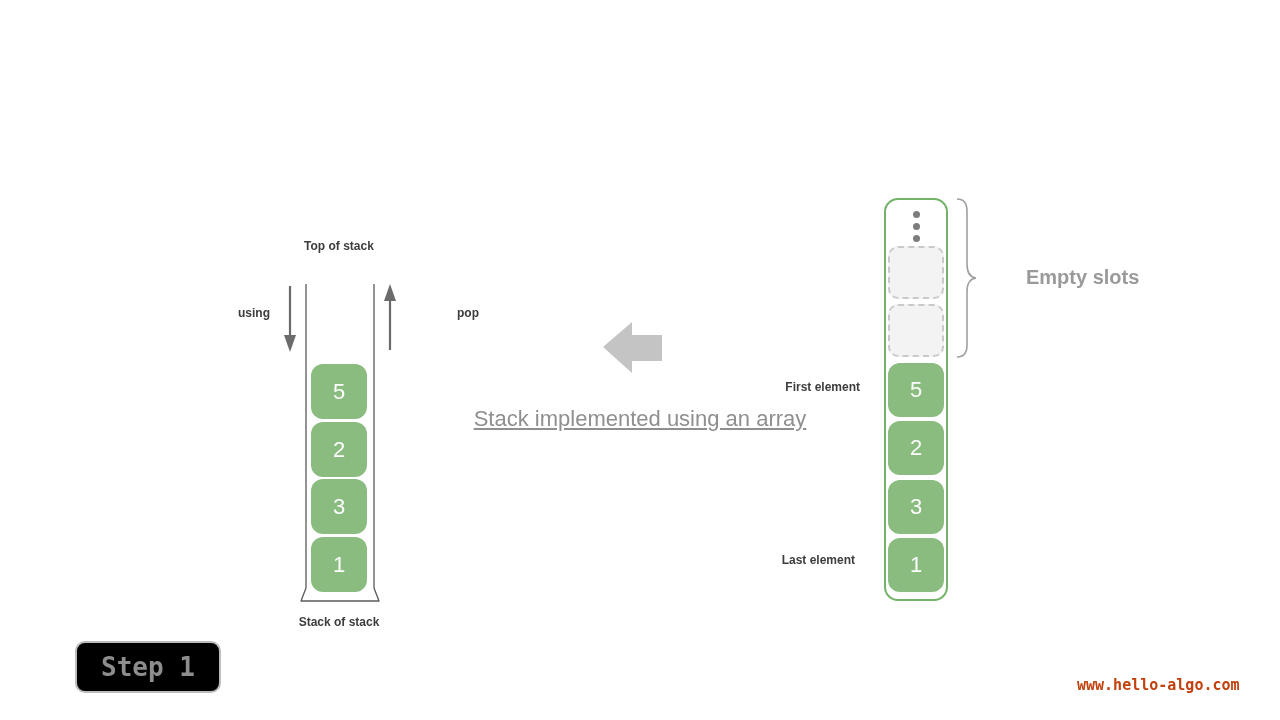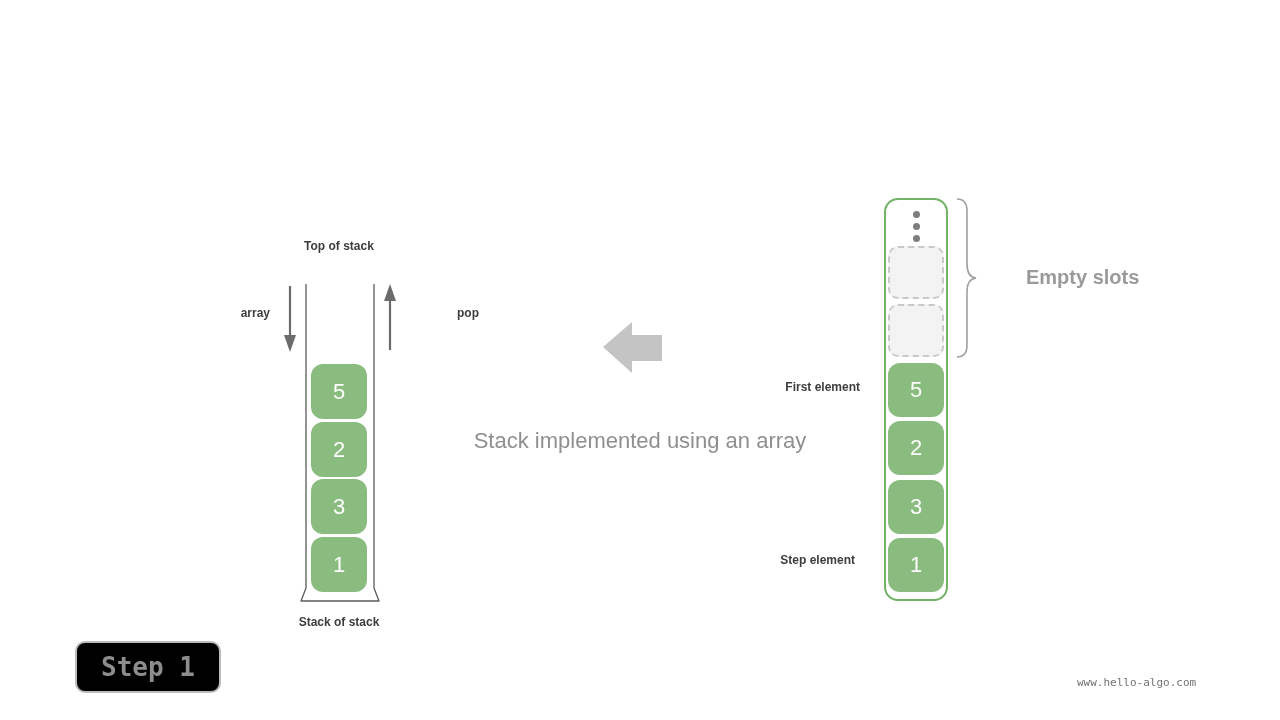--- a/index.html
+++ b/index.html
@@ -51,59 +51,59 @@
     position:absolute;left:35px;top:641px;width:146px;height:52px;
     background:#000000;border:2px solid #bcbcbc;border-radius:10px;
     box-sizing:border-box;
     display:flex;align-items:center;justify-content:center;
     font-family:"DejaVu Sans Mono", monospace;
     font-size:26px;font-weight:bold;color:#8d8d8d;white-space:nowrap;margin-left:40px;
   }
   .watermark{
     position:absolute;left:1077px;top:676px;
     font-family:"DejaVu Sans Mono", monospace;
-    font-size:11px;color:#737373;white-space:nowrap;
+    font-size:15px;color:#c2410c;white-space:nowrap;font-weight:bold;
   }
 </style>
 </head>
 <body>
 
 <div class="abs label-dark center" style="left:239px;top:239px;width:200px;">Top of stack</div>
 
 <svg class="abs" style="left:295px;top:284px;" width="90" height="320">
   <path d="M11,0 L11,304 L6,317 L84,317 L79,304 L79,0" fill="none" stroke="#5a5a5a" stroke-width="1.3" stroke-linejoin="round"></path>
 </svg>
 
 <svg class="abs" style="left:280px;top:284px;" width="20" height="70">
   <line x1="10" y1="2" x2="10" y2="53" stroke="#6b6b6b" stroke-width="2.2"></line>
   <polygon points="10,68 4,51 16,51" fill="#6b6b6b"></polygon>
 </svg>
-<div class="abs label-dark right" style="left:180px;top:306px;width:90px;">array</div>
+<div class="abs label-dark right" style="left:180px;top:306px;width:90px;">using</div>
 
 <svg class="abs" style="left:380px;top:284px;" width="20" height="70">
   <line x1="10" y1="66" x2="10" y2="15" stroke="#6b6b6b" stroke-width="2.2"></line>
   <polygon points="10,0 4,17 16,17" fill="#6b6b6b"></polygon>
 </svg>
 <div class="abs label-dark" style="left:413px;top:306px;margin-left:44px;">pop</div>
 
 <div class="cell" style="left:311px;top:364px;">5</div>
 <div class="cell" style="left:311px;top:422px;">2</div>
 <div class="cell" style="left:311px;top:479px;">3</div>
 <div class="cell" style="left:311px;top:537px;">1</div>
 
 <div class="abs label-dark center" style="left:239px;top:615px;width:200px;">Stack of stack</div>
 
 <svg class="abs" style="left:601px;top:318px;" width="64" height="60">
   <polygon points="2,29 31,4 31,17 61,17 61,43 31,43 31,55" fill="#c4c4c4"></polygon>
 </svg>
 
-<div class="abs caption" style="left:440px;top:428px;width:400px;">Stack implemented using an array</div>
+<div class="abs caption" style="left:440px;top:406px;width:400px;text-decoration:underline;">Stack implemented using an array</div>
 
 <div class="abs label-dark right" style="left:640px;top:380px;width:220px;">First element</div>
-<div class="abs label-dark right" style="left:635px;top:553px;width:220px;">Step element</div>
+<div class="abs label-dark right" style="left:635px;top:553px;width:220px;">Last element</div>
 
 <div class="array-container"></div>
 
 <div class="dots">
   <span class="dot"></span>
   <span class="dot"></span>
   <span class="dot"></span>
 </div>
 
 <div class="empty-slot" style="top:246px;"></div>

